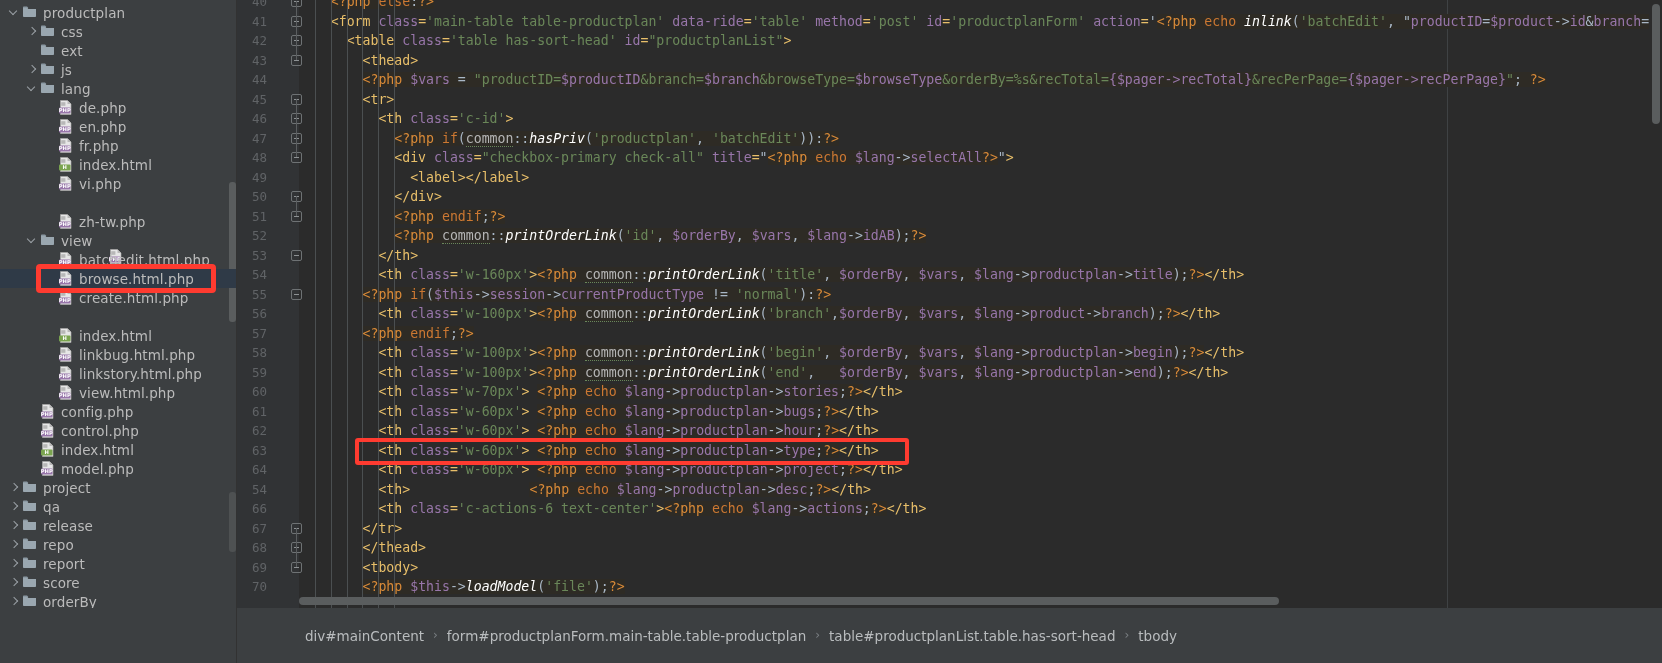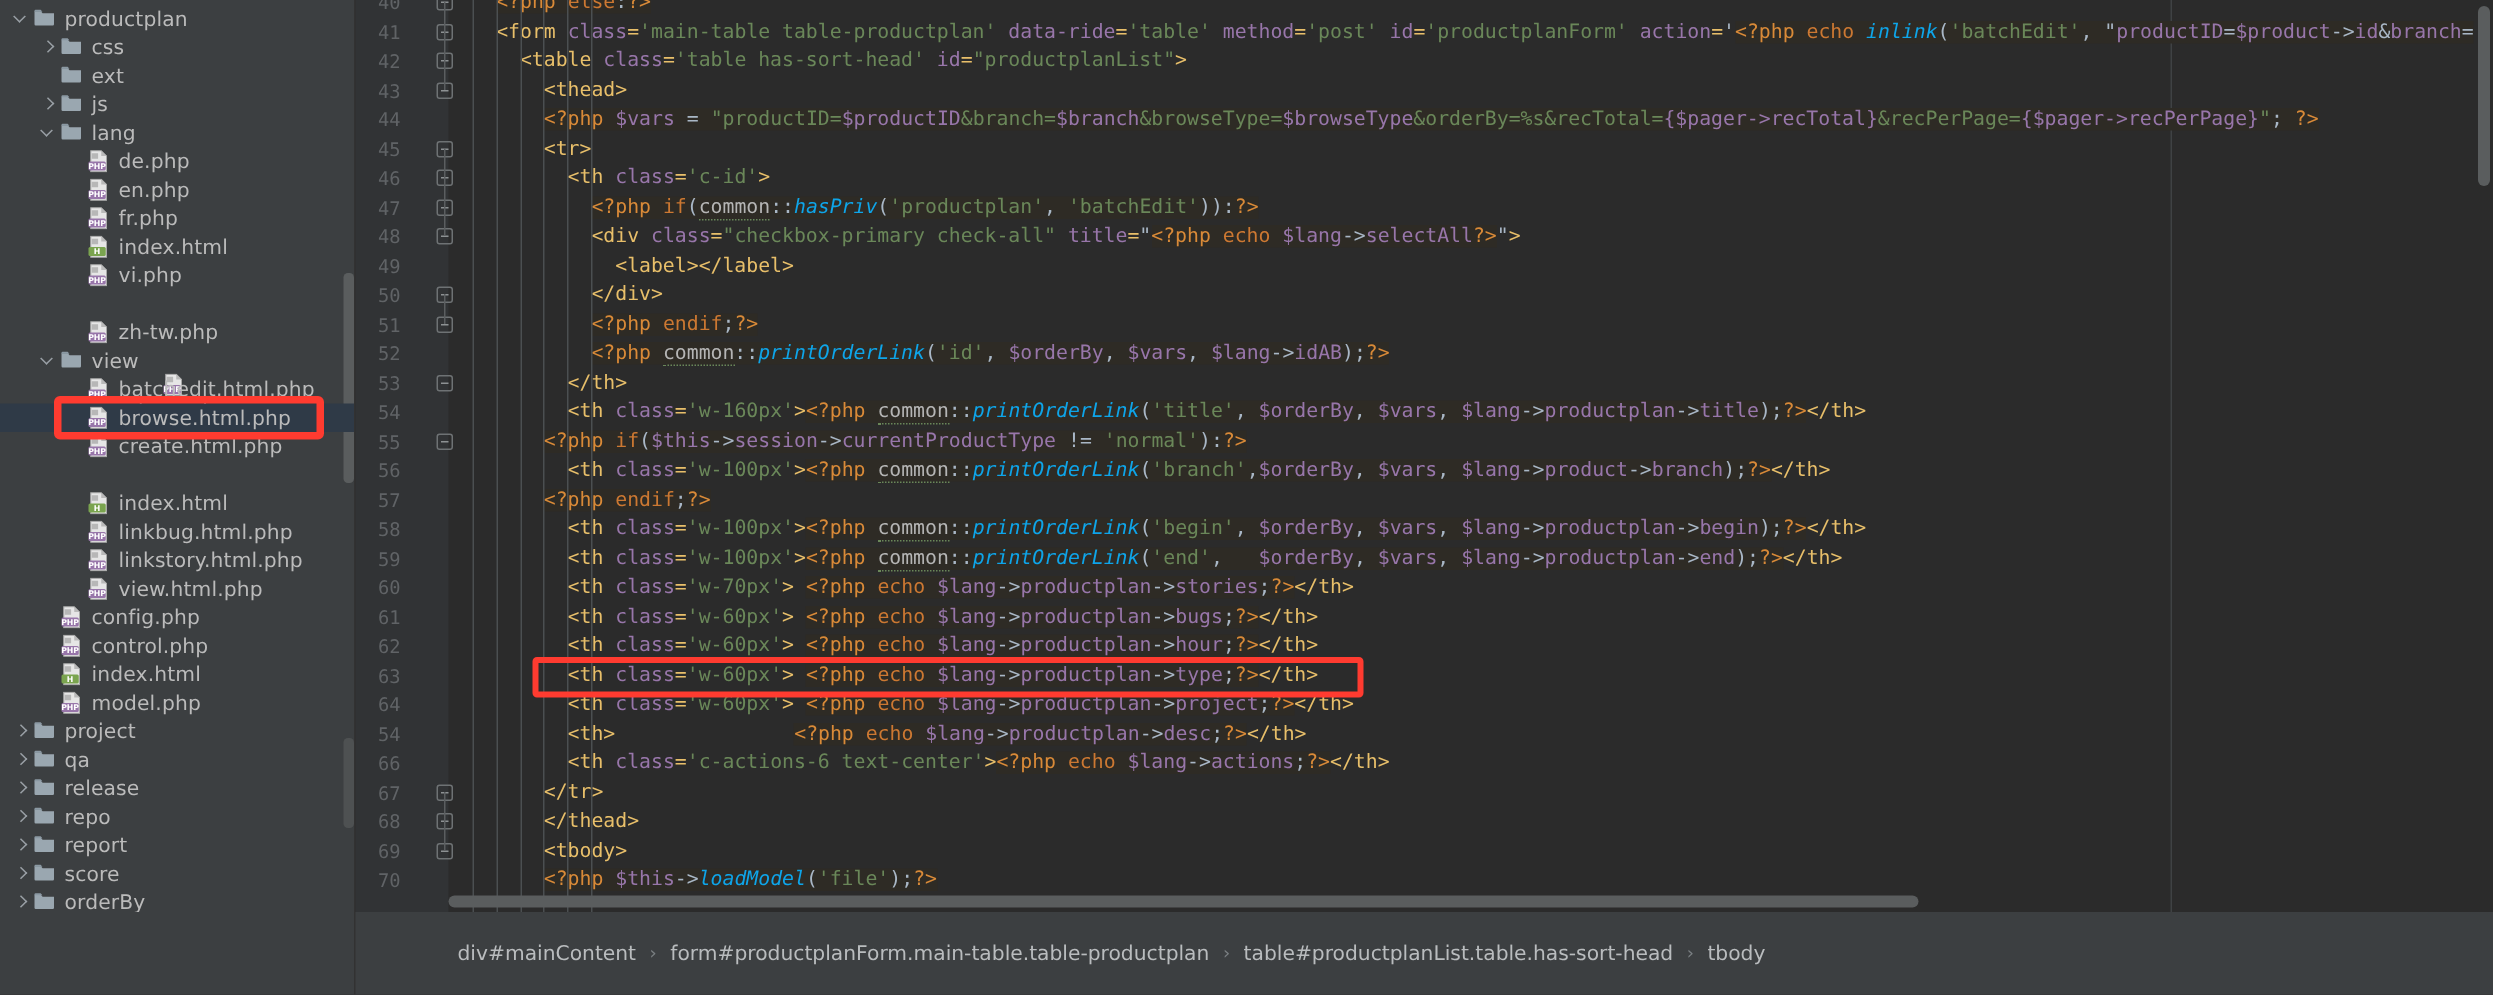--- a/index.html
+++ b/index.html
@@ -51,21 +51,21 @@
 
   .indent-guide{ position:absolute; width:1px; background:#4b4f51; }
 
   
   .t-tag    { color:#e8bf6a; }
   .t-attr   { color:#9876aa; }
   .t-str    { color:#6a8759; }
   .t-php    { color:#d98a38; }
   .t-kw     { color:#cc7832; }
   .t-var    { color:#9876aa; }
-  .t-fn     { color:#0ea5e9; font-style:italic; }
+  .t-fn     { color:#ffffff; font-style:italic; }
   .t-cls    { color:#b5b5b5; }
   .t-plain  { color:#a9b7c6; }
   .phpbg { background:#2e2b25; }
   .sq { border-bottom:1px dotted #6a8759; }
 
   .guideline-vert{ position:absolute; top:0; bottom:0; width:1px; background:#3f4244; }
 
   .hl-box { position:absolute; border:4px solid #ff3b30; border-radius:3px;
             pointer-events:none; }
   .hl-box-side { position:absolute; border:5px solid #ff3b30; border-radius:4px;

